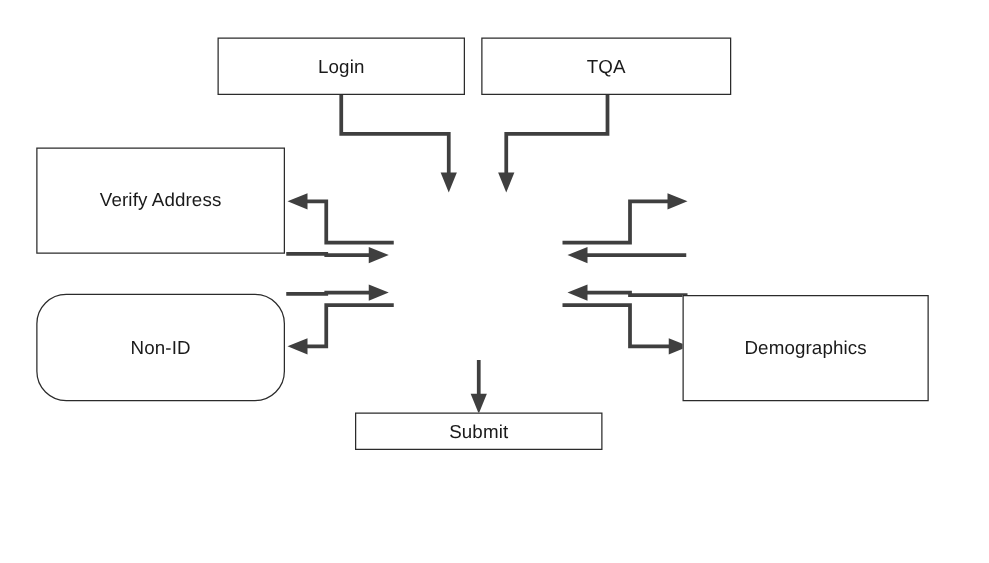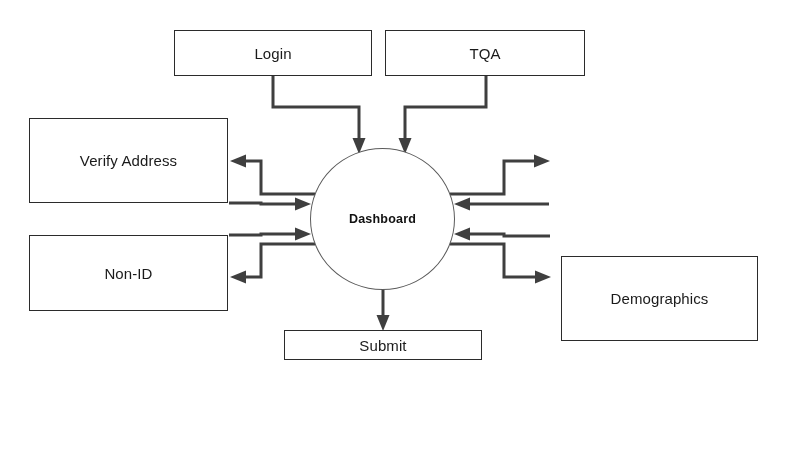--- a/index.html
+++ b/index.html
@@ -135,29 +135,26 @@
 
   <div class="node" style="left:385px; top:30px; width:200px; height:46px;">
     <span class="node-label">TQA</span>
   </div>
 
   <div class="node" style="left:29px; top:118px; width:199px; height:85px;">
     <span class="node-label">Verify Address</span>
   </div>
 
 
-  <div class="node" style="left:29px; top:235px; width:199px; height:76px;">
+  <div class="node" style="left:29px; top:235px; width:199px; height:86px;border-radius:24px;">
     <span class="node-label">Non-ID</span>
   </div>
 
-  <div class="node" style="left:561px; top:236px; width:197px; height:85px;margin-top:20px;">
+  <div class="node" style="left:546px; top:236px; width:197px; height:85px;">
     <span class="node-label">Demographics</span>
   </div>
 
-  <div class="hub" style="left:310px; top:148px; width:145px; height:142px;">
-    <span class="hub-label">Dashboard</span>
-  </div>
 
   <div class="node" style="left:284px; top:330px; width:198px; height:30px;">
     <span class="node-label">Submit</span>
   </div>
 
 </div>
 
 </body></html>

